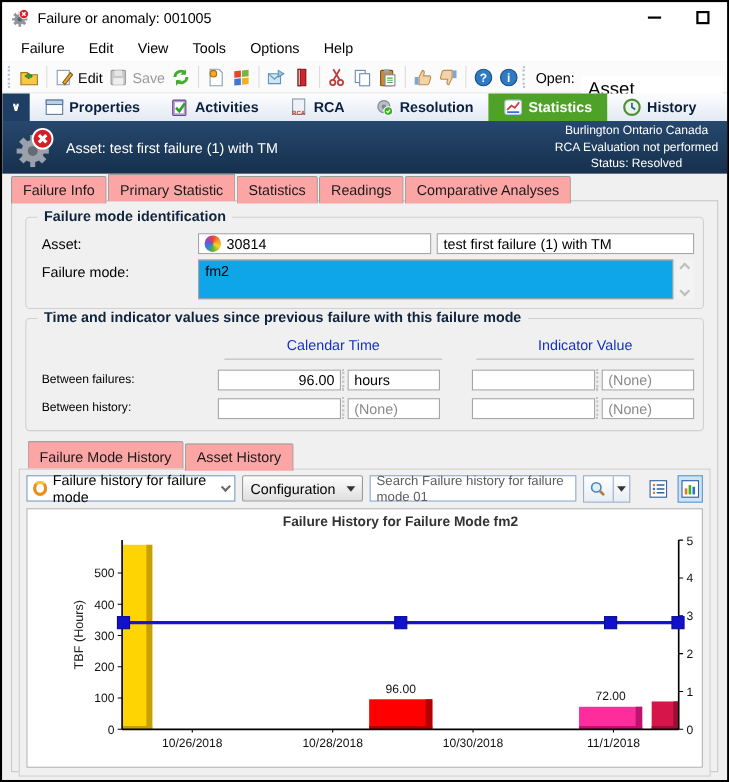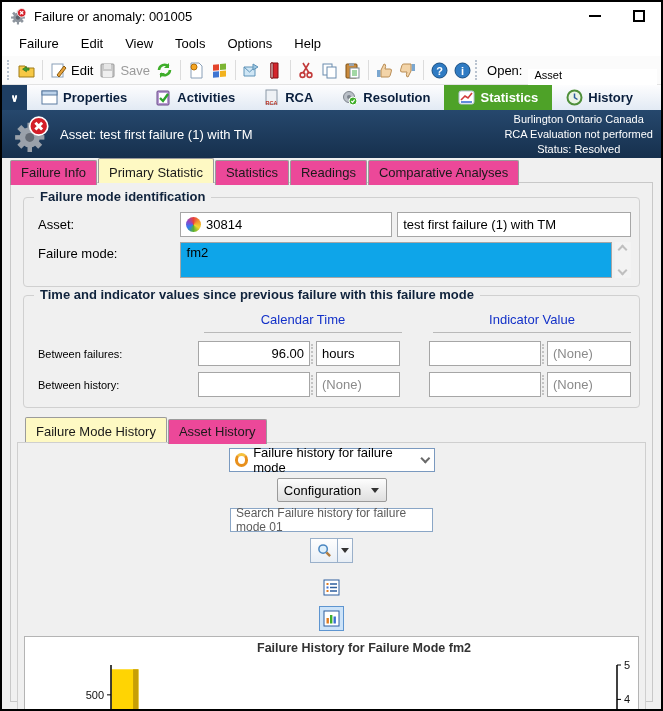--- a/index.html
+++ b/index.html
@@ -24,22 +24,22 @@
 
   
   .toolbar { position:absolute; top:54px; left:0; right:0; height:29px; background:#fbfbfb;
              border-bottom:1px solid #e3e3e3; display:flex; align-items:center; padding:0 4px; }
   .grip { width:4px; height:20px; border-left:2px dotted #b9c3cf; margin:0 4px 0 1px; }
   .tbtn { display:flex; align-items:center; gap:4px; padding:2px 3px; border-radius:2px; }
   .tbtn .lbl { font-size:13px; }
   .tbtn.disabled .lbl { color:#9a9a9a; }
   .tsep { width:1px; height:20px; background:#dcdcdc; margin:0 4px; }
   .open-label { font-size:13px; margin:0 6px 0 4px; }
-  .open-field { flex:1; height:22px; background:#fff; display:flex; align-items:flex-start;
-                padding-left:6px; font-size:11px;margin-top:20px; }
+  .open-field { flex:1; height:22px; background:#fff; display:flex; align-items:flex-end;
+                padding-left:6px; font-size:17px;margin-top:20px; }
   .i16 { width:17px; height:17px; display:inline-block; }
 
   
   .navband { position:absolute; top:83px; left:0; right:0; height:25px;
              background:linear-gradient(#fdfdfe,#e2eaf4); display:flex; align-items:stretch; }
   .nav-collapse { width:25px; background:#1e3e63; color:#fff; display:flex; align-items:center;
                   justify-content:center; }
   .chev2 { display:flex; flex-direction:column; line-height:5px; font-size:10px; font-weight:bold; }
   .nav-item { display:flex; align-items:center; gap:5px; padding:0 14px; font-size:13px;
               font-weight:bold; color:#0a1f3d; }
@@ -49,33 +49,33 @@
   .header { position:absolute; top:108px; left:0; right:0; height:48px;
             background:linear-gradient(#26486d,#16304d); color:#fff; display:flex; align-items:center; }
   .header .bigicon { margin:0 10px 0 12px; }
   .header-left .h1 { font-size:15px; margin-bottom:3px; }
   .header-left .h2 { font-size:13px; }
   .header-right { margin-left:auto; margin-right:8px; text-align:center; font-size:11px; line-height:15px; }
 
   
   .maincontent { position:absolute; top:156px; left:0; right:0; bottom:0; background:#f0f0f0; }
   .tabs { display:flex; padding-left:8px; position:relative; z-index:2; }
-  .tab { padding:4px 10px 3px; font-size:13px; background:#ec4899; border:1px solid #9b9b9b;
+  .tab { padding:4px 10px 3px; font-size:13px; background:#fca5a5; border:1px solid #9b9b9b;
          border-bottom:none; margin-right:1px; border-radius:2px 2px 0 0; color:#1a1a1a; position:relative; top:2px; }
-  .tab.active { background:#fef9c3; top:0; padding-top:6px; z-index:3; }
+  .tab.active { background:#fca5a5; top:0; padding-top:6px; z-index:3; }
   .tabpage { position:relative; margin:0 8px; border:1px solid #c8c8c8; background:#f0f0f0;
              height:520px; margin-top:-1px; z-index:1; padding-top:6px; }
 
   
   .groupbox { position:relative; border:1px solid #d0d0d0; border-radius:4px; margin:8px 12px 0 12px; padding:14px 8px 8px 8px; }
   .groupbox .legend { position:absolute; top:-9px; left:10px; background:#f0f0f0; padding:0 6px;
                       font-weight:bold; font-size:13px; color:#10233c; }
   .frow { display:flex; align-items:center; margin-bottom:5px; }
   .flabel { width:152px; padding-left:6px; font-size:13px; }
-  .field { height:25px; background:#fff; border:1px solid #a6a6a6; display:flex; align-items:center;
+  .field { height:19px; background:#fff; border:1px solid #a6a6a6; display:flex; align-items:center;
            padding:0 5px; font-size:13px; }
   .sphere { width:15px; height:15px; border-radius:50%; margin-right:5px;
             background:conic-gradient(#e8413c,#f29a2e,#f2d62e,#59b031,#2e7ff2,#8d46c8,#e8413c); }
   .fm-area { position:relative; width:445px; height:36px; background:#0ea5e9; border:1px solid #a6a6a6;
              padding:2px 6px; font-size:13px; }
   .spinner { width:17px; height:36px; background:#f3f3f3; margin-left:3px; display:flex; flex-direction:column;
              align-items:center; justify-content:space-between; padding:4px 0; }
   .chev-up, .chev-dn { width:7px; height:7px; border-left:2px solid #bfbfbf; border-top:2px solid #bfbfbf; }
   .chev-up { transform:rotate(45deg); } .chev-dn { transform:rotate(225deg); }
 
@@ -86,21 +86,21 @@
   .vlabel { width:166px; padding-left:6px; font-size:11px; }
   .vfield { width:112px; justify-content:flex-end; }
   .ufield { width:84px; }
   .dotsep { width:4px; height:20px; border-left:2px dotted #c3c3c3; margin:0 1px; }
   .colgap { width:29px; }
   .gray { color:#8a8a8a; }
 
   
   .htabs { margin:9px 0 0 6px; }
   .historypage { margin:0 6px 8px 6px; border:1px solid #cfcfcf; background:#f0f0f0; }
-  .htoolbar { display:flex; align-items:center; padding:5px 6px; gap:6px;flex-direction:column; }
+  .htoolbar { display:flex; padding:5px 6px; gap:6px; }
   .combo { width:206px; height:24px; background:#fff; border:1px solid #7a99bf; display:flex;
            align-items:center; padding:0 5px; font-size:13px; }
   .combo .arrow { margin-left:auto; }
   .vchev { width:7px; height:7px; border-left:2px solid #6a6a6a; border-top:2px solid #6a6a6a; transform:rotate(225deg); margin-top:-3px; }
   .ring { width:14px; height:14px; border-radius:50%; border:3px solid #e8901c; border-top-color:#f6c13d; margin-right:5px; }
   .btn { height:24px; background:linear-gradient(#fdfdfd,#dfdfdf); border:1px solid #9a9a9a; border-radius:2px;
          display:flex; align-items:center; justify-content:center; font-size:13px; padding:0 10px; gap:10px; }
   .darr { width:0; height:0; border-left:4px solid transparent; border-right:4px solid transparent; border-top:5px solid #333; }
   .searchbox { width:203px; height:24px; background:#fff; border:1px solid #8aa6c6; font-size:12px;
                color:#5c5c5c; display:flex; align-items:center; padding:0 5px; }

